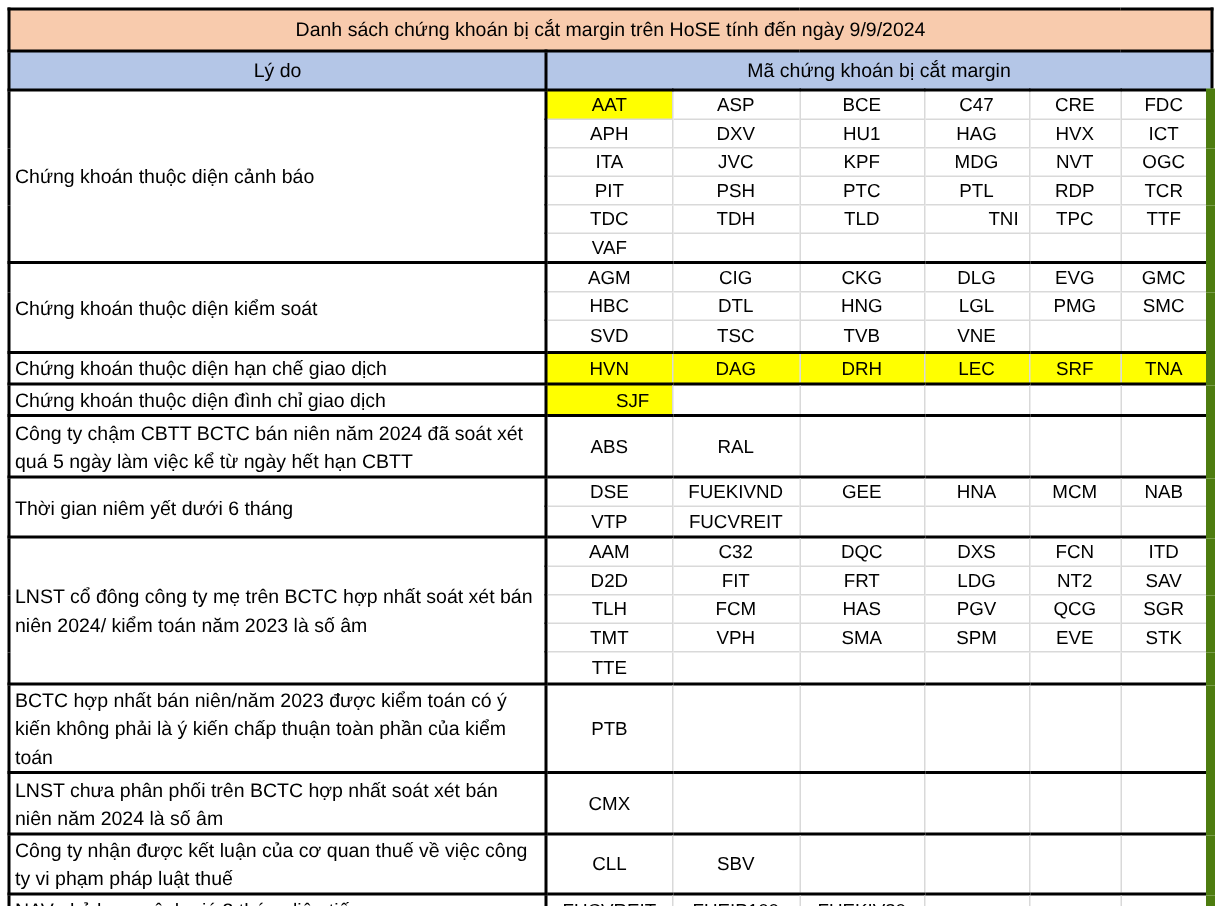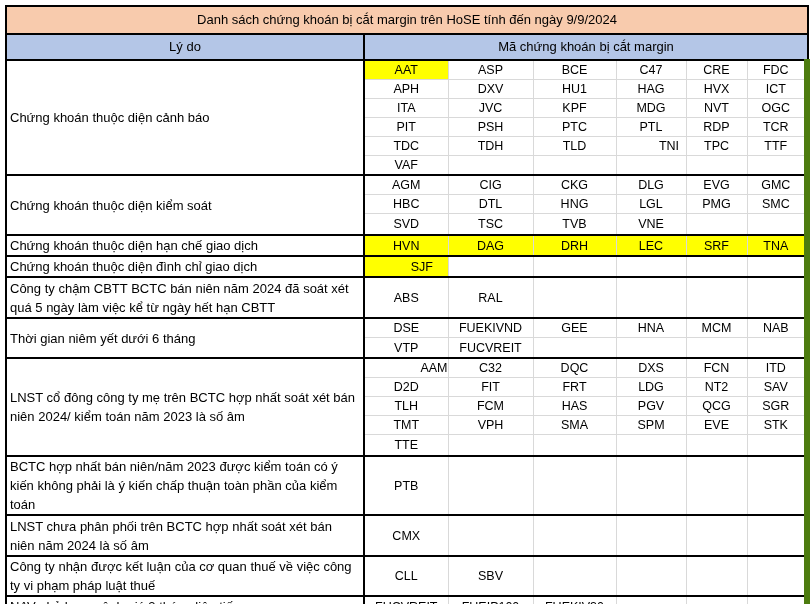--- a/index.html
+++ b/index.html
@@ -157,21 +157,21 @@
         <tr class="grp-end">
           <td class="code first" style="height: 19px;">VTP</td>
           <td class="code" style="height: 19px;">FUCVREIT</td>
           <td class="code" style="height: 19px;"></td>
           <td class="code" style="height: 19px;"></td>
           <td class="code" style="height: 19px;"></td>
           <td class="code last" style="height: 19px;"></td>
         </tr>
         <tr class="grp-start">
           <td class="reason" rowspan="5">LNST cổ đông công ty mẹ trên BCTC hợp nhất soát xét bán niên 2024/ kiểm toán năm 2023 là số âm</td>
-          <td class="code first" style="height: 18px; text-align: right;">AAM</td>
+          <td class="code first" style="height: 18px;">AAM</td>
           <td class="code" style="height: 18px;">C32</td>
           <td class="code" style="height: 18px;">DQC</td>
           <td class="code" style="height: 18px;">DXS</td>
           <td class="code" style="height: 18px;">FCN</td>
           <td class="code last" style="height: 18px;">ITD</td>
         </tr>
         <tr>
           <td class="code first" style="height: 18px;">D2D</td>
           <td class="code" style="height: 18px;">FIT</td>
           <td class="code" style="height: 18px;">FRT</td>

